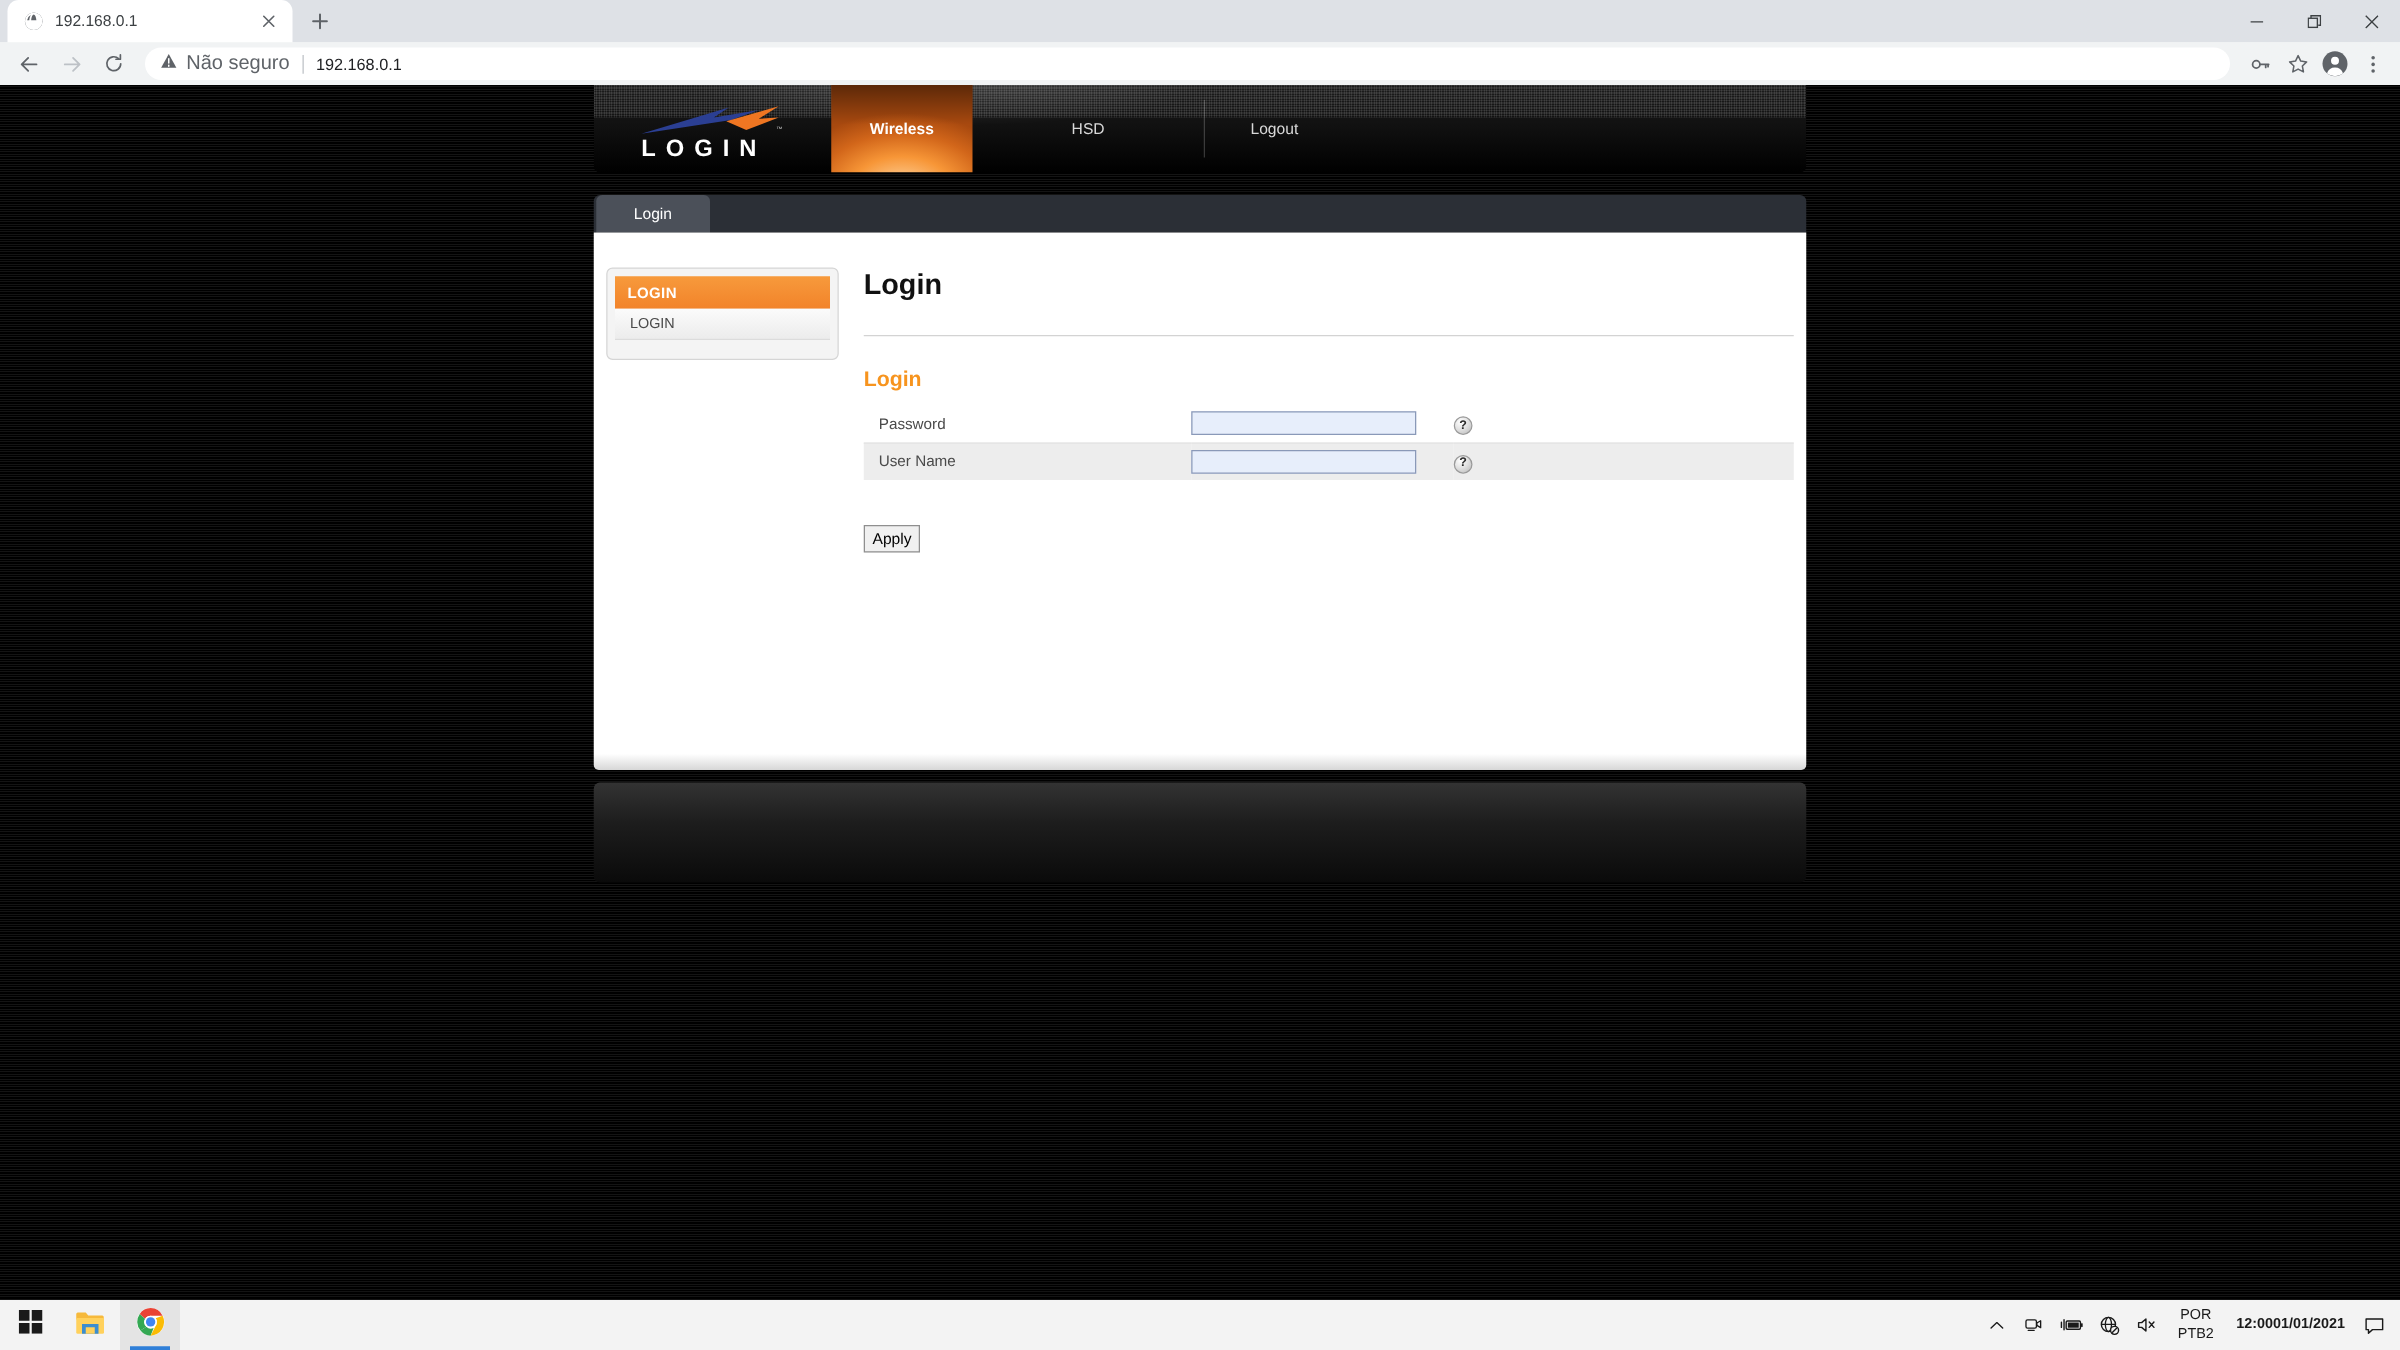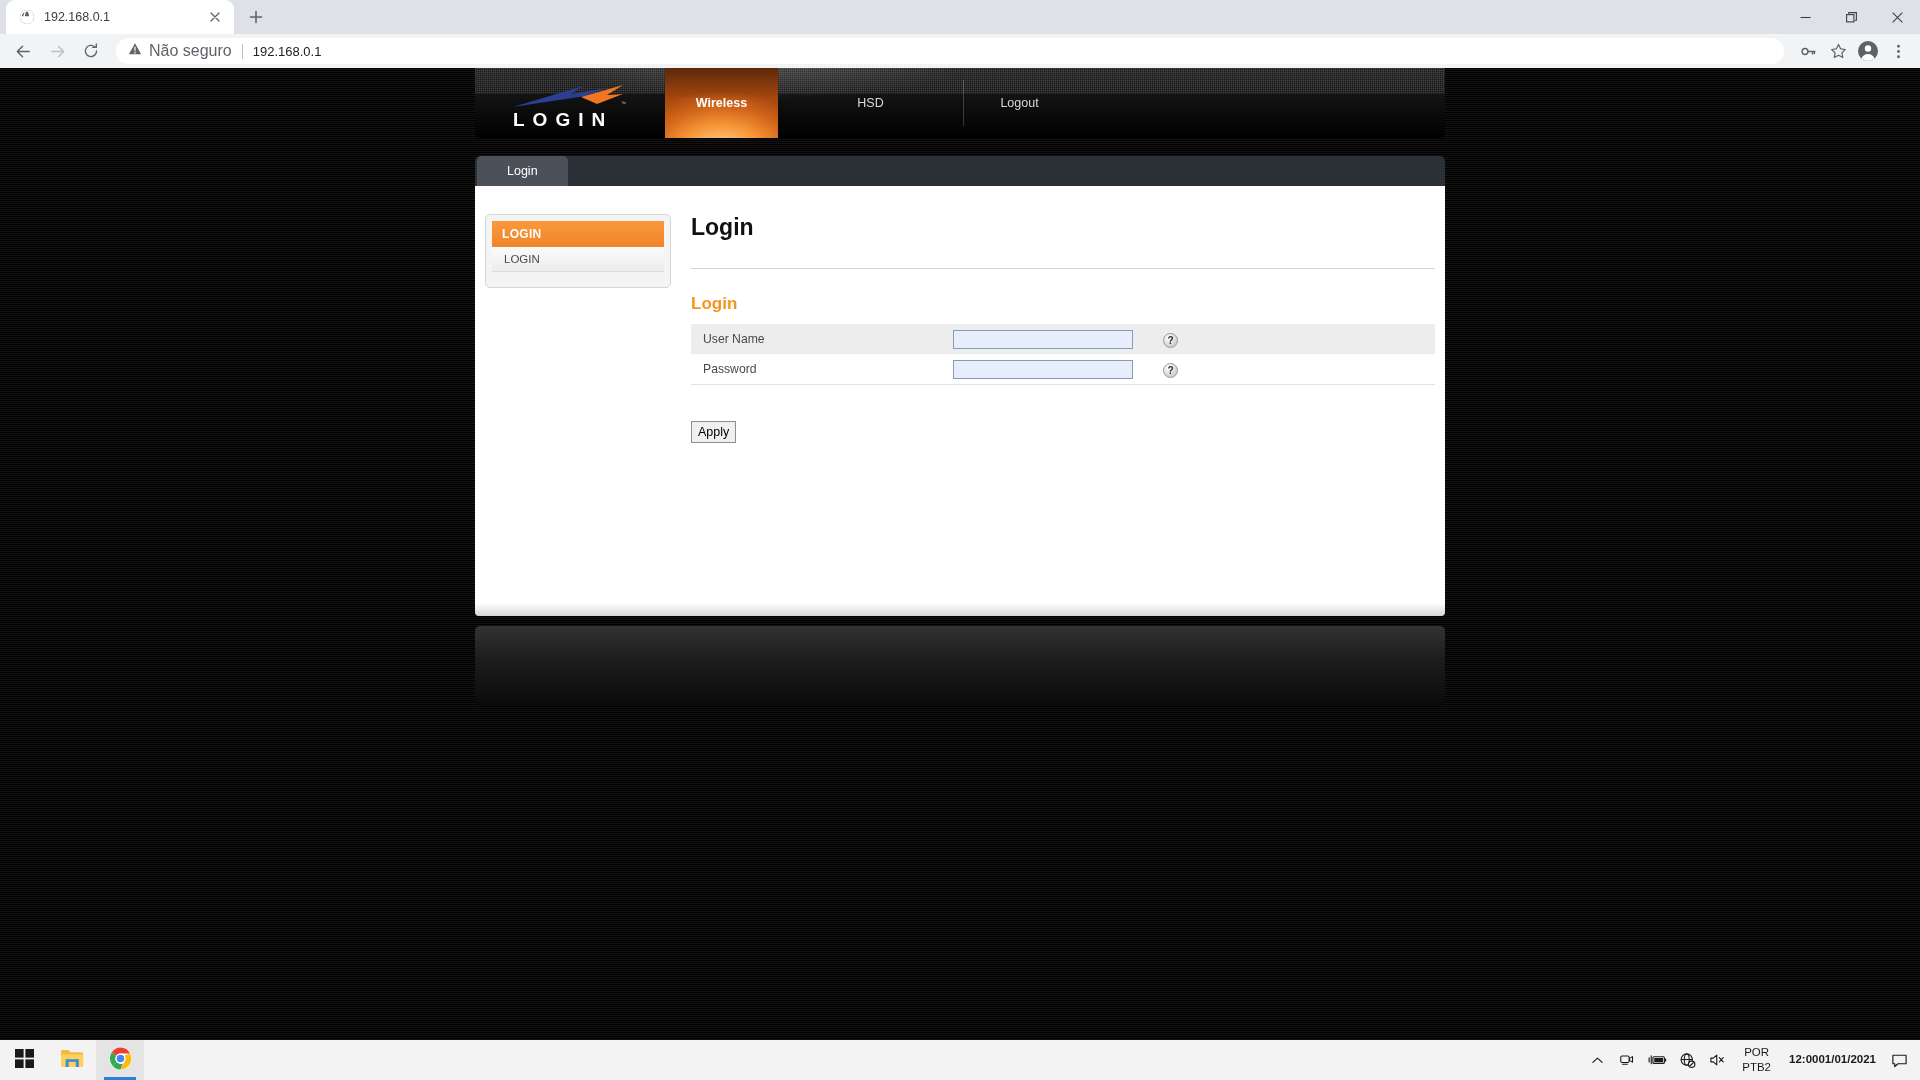--- a/index.html
+++ b/index.html
@@ -468,33 +468,33 @@
       </div>
 
       <div class="main-pane">
         <div class="page-title">Login</div>
         <div class="hr"></div>
 
         <div class="section-title">Login</div>
 
         <table class="form-table">
           <tbody>
-              <tr class="form-row odd">
-            <td class="lbl">User Name</td>
+              <tr class="form-row even">
+            <td class="lbl">Password</td>
             <td class="fld">
-              <input class="txtinput" type="text" value="" style="">
+              <input class="txtinput" type="password" value="" style="">
             </td>
             <td>
               <span class="help-q">?</span>
             </td>
           </tr>
-          <tr class="form-row even">
-            <td class="lbl">Password</td>
+          <tr class="form-row odd">
+            <td class="lbl">User Name</td>
             <td class="fld">
-              <input class="txtinput" type="password" value="" style="">
+              <input class="txtinput" type="text" value="" style="">
             </td>
             <td>
               <span class="help-q">?</span>
             </td>
           </tr>
         </tbody>
           </table>
 
         <div class="apply-wrap">
           <button class="apply-btn">Apply</button>

